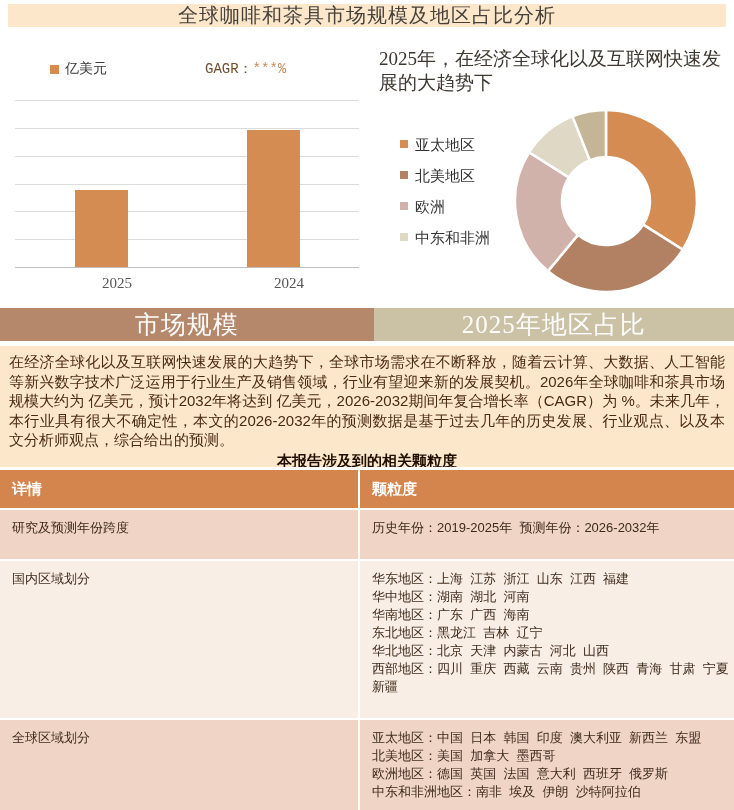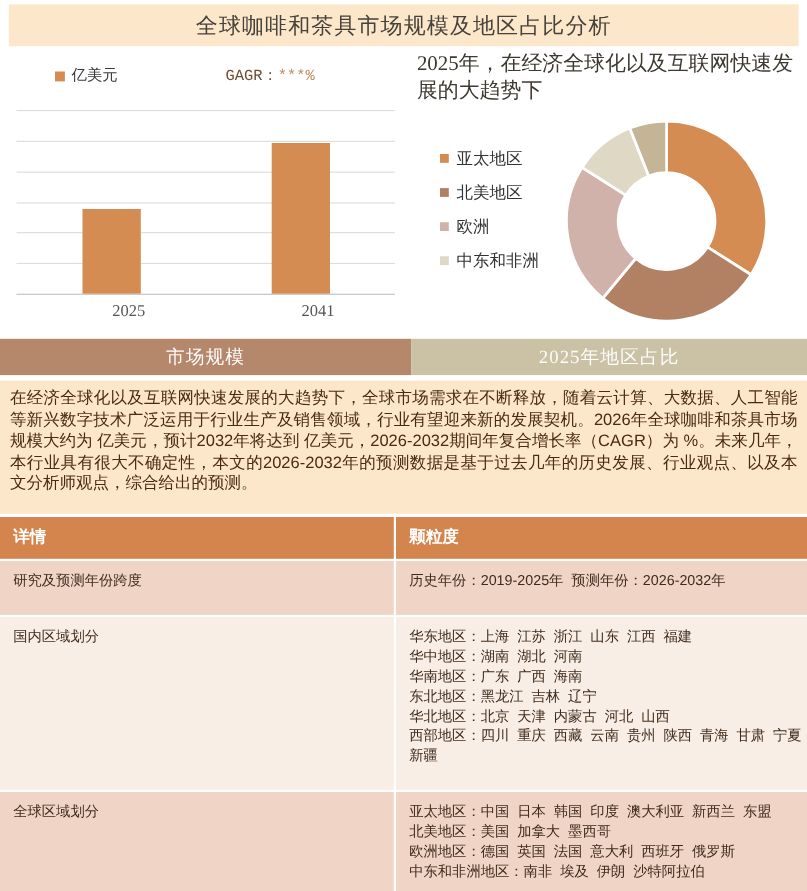--- a/index.html
+++ b/index.html
@@ -1,20 +1,20 @@
 <!DOCTYPE html>
 <html><head>
 <meta charset="utf-8">
 <style>
   html,body{margin:0;padding:0;background:#fff;}
   .page{position:relative;width:734px;height:810px;background:#fff;overflow:hidden;
         font-family:"Liberation Sans",sans-serif;}
 
   
-  .title-band{position:absolute;left:8px;top:4px;width:718px;height:38px;background:#FCE7CB;
+  .title-band{position:absolute;left:8px;top:4px;width:718px;height:23px;background:#FCE7CB;
               display:flex;align-items:center;justify-content:center;
               font-family:"Liberation Serif",serif;font-size:20px;color:#46423B;letter-spacing:1px;}
 
   
   .charts-row{position:absolute;left:0;top:37px;width:734px;height:271px;}
   .bar-panel{position:absolute;left:8px;top:0;width:360px;height:271px;}
   .bar-legend-row{position:absolute;left:42px;top:23px;display:flex;align-items:center;
                   font-size:14px;color:#3A3A3A;}
   .legend-swatch{width:9px;height:9px;margin-right:6px;}
   .cagr{position:absolute;left:197px;top:23px;font-family:"Liberation Mono",monospace;
@@ -32,21 +32,21 @@
              font-family:"Liberation Serif",serif;font-size:19px;line-height:24px;color:#3D3830;}
   .pie-legend{position:absolute;left:25px;top:98px;width:116px;display:flex;flex-direction:column;
               gap:12px;font-size:15px;line-height:19px;color:#333;justify-content:space-between;}
   .pie-legend-item{display:flex;}
   .pie-marker{flex:0 0 8px;width:8px;height:8px;margin:5px 7px 0 0;}
   .donut-svg{position:absolute;left:136px;top:69px;}
 
   
   .tab-band{position:absolute;left:0;top:308px;width:734px;height:33px;display:flex;}
   .tab{height:100%;display:flex;align-items:center;justify-content:center;
-       font-family:"Liberation Serif",serif;font-size:17px;color:#FCFCFC;letter-spacing:1px;cursor:pointer;}
+       font-family:"Liberation Serif",serif;font-size:25px;color:#FCFCFC;letter-spacing:1px;cursor:pointer;}
   .tab-left{width:50.9%;background:#B5876B;}
   .tab-right{width:49.1%;background:#CBC2A5;}
 
   
   .desc-block{position:absolute;left:0;top:346px;width:734px;height:121px;background:#FCE7CB;
               padding:6px 9px 16px;box-sizing:border-box;overflow:hidden;}
   .desc-text{font-size:15px;line-height:19.5px;color:#4A2B10;text-align:justify;}
   .granularity-title{margin-top:2px;text-align:center;font-size:15px;font-weight:bold;color:#201000;}
 
   
@@ -77,21 +77,21 @@
           <div class="gridline" style="top: 28px;"></div>
           <div class="gridline" style="top: 56px;"></div>
           <div class="gridline" style="top: 84px;"></div>
           <div class="gridline" style="top: 111px;"></div>
           <div class="gridline" style="top: 139px;"></div>
           <div class="bar" style="left: 60px; height: 77px; background: rgb(212, 140, 82);"></div>
           <div class="bar" style="left: 232px; height: 137px; background: rgb(212, 140, 82);"></div>
         </div>
       <div class="bar-xlabels" id="bar-xlabels">
           <div class="xlabel" style="left: 86px;">2025</div>
-          <div class="xlabel" style="left: 258px;">2041</div>
+          <div class="xlabel" style="left: 258px;">2024</div>
         </div>
     </div>
 
     <div class="pie-panel">
       <div class="pie-title">2025年，在经济全球化以及互联网快速发展的大趋势下</div>
       <div class="pie-legend" id="pie-legend">
           <div class="pie-legend-item">
             <span class="pie-marker" style="background: rgb(212, 140, 82);"></span>
             <span>亚太地区</span>
           </div>
@@ -119,20 +119,21 @@
 
   </div>
 
   <div class="tab-band">
     <div class="tab tab-left">市场规模</div>
     <div class="tab tab-right">2025年地区占比</div>
   </div>
 
   <div class="desc-block">
     <div class="desc-text">在经济全球化以及互联网快速发展的大趋势下，全球市场需求在不断释放，随着云计算、大数据、人工智能等新兴数字技术广泛运用于行业生产及销售领域，行业有望迎来新的发展契机。2026年全球咖啡和茶具市场规模大约为 亿美元，预计2032年将达到 亿美元，2026-2032期间年复合增长率（CAGR）为 %。未来几年，本行业具有很大不确定性，本文的2026-2032年的预测数据是基于过去几年的历史发展、行业观点、以及本文分析师观点，综合给出的预测。</div>
+    <div class="granularity-title">本报告涉及到的相关颗粒度</div>
   </div>
 
   <div class="gtable" id="gran-table">
     <div class="trow thead">
       <div class="cell">详情</div>
       <div class="cell">颗粒度</div>
     </div>
   <div class="trow row-odd">
         <div class="cell">研究及预测年份跨度</div>
         <div class="cell">历史年份：2019-2025年  预测年份：2026-2032年</div>

